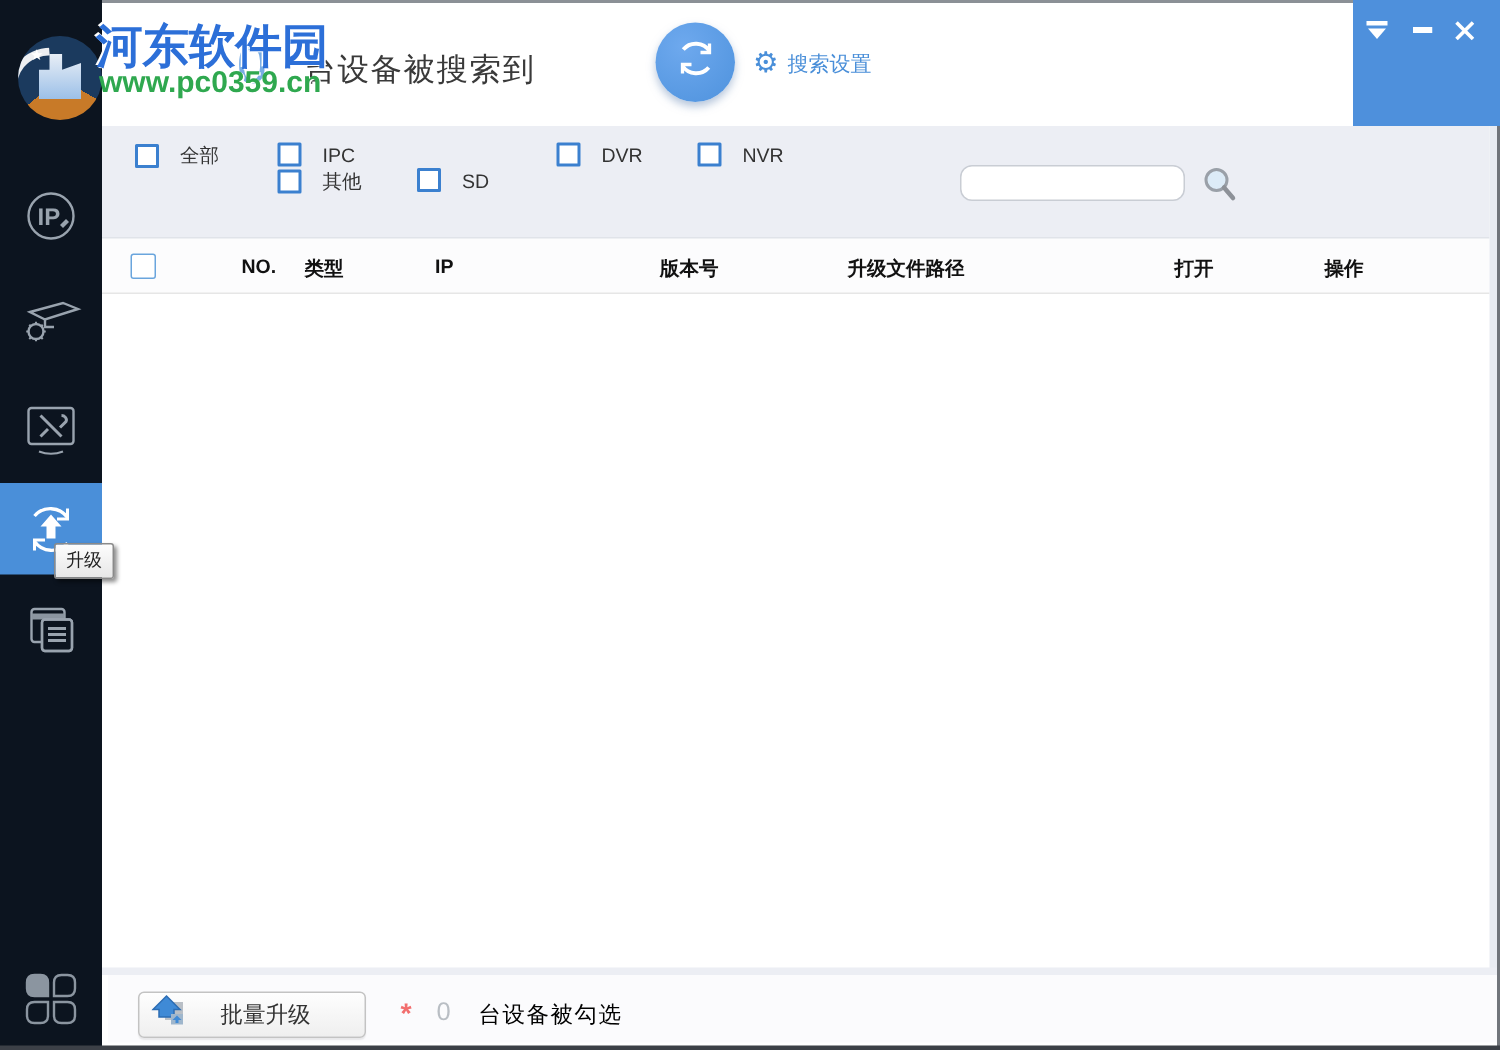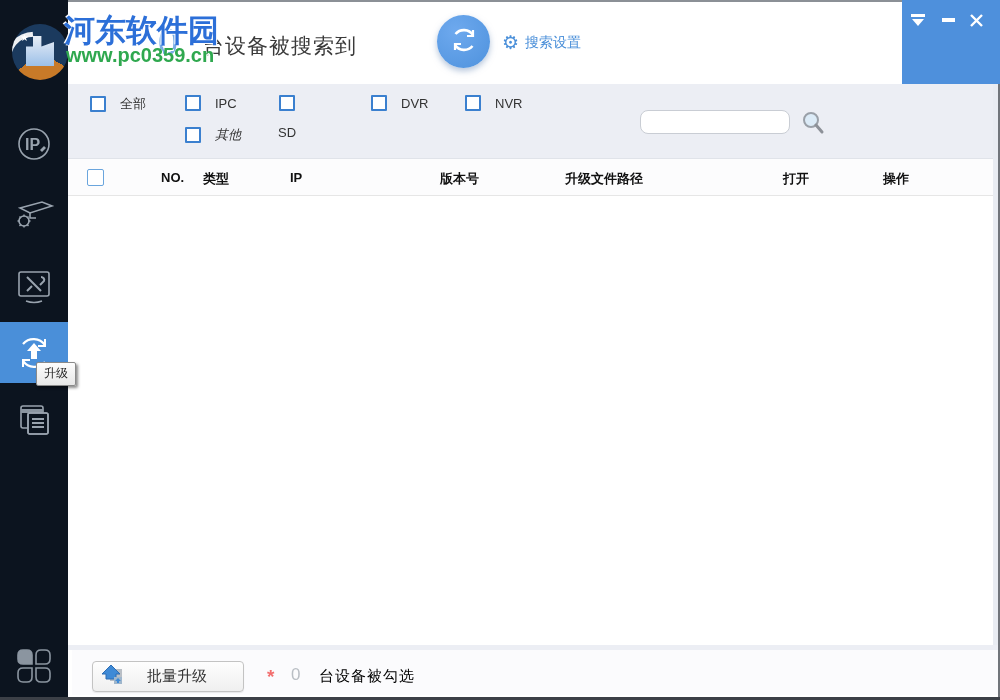--- a/index.html
+++ b/index.html
@@ -232,36 +232,36 @@
   <div class="filter-item" style="left:22px; top:11px;">
     <span class="checkbox"><span class="fill"></span></span>
     <span class="filter-label">全部</span>
   </div>
 
   <div class="filter-item" style="left:117px; top:11px;">
     <span class="checkbox"><span class="fill"></span></span>
     <span class="filter-label">IPC</span>
   </div>
 
-  <div class="filter-item" style="left:210px; top:11px;flex-direction:column;">
+  <div class="filter-item" style="left:210px; top:28px;">
     <span class="checkbox"><span class="fill"></span></span>
     <span class="filter-label">SD</span>
   </div>
 
   <div class="filter-item" style="left:303px; top:11px;">
     <span class="checkbox"><span class="fill"></span></span>
     <span class="filter-label">DVR</span>
   </div>
 
   <div class="filter-item" style="left:397px; top:11px;">
     <span class="checkbox"><span class="fill"></span></span>
     <span class="filter-label">NVR</span>
   </div>
 
-  <div class="filter-item" style="left:117px; top:42px;font-style:italic;">
+  <div class="filter-item" style="left:117px; top:28px;">
     <span class="checkbox"><span class="fill"></span></span>
     <span class="filter-label">其他</span>
   </div>
 
   <input class="search-input" type="text" value="" placeholder="" style="">
   <div class="search-btn">
     <span>
       <svg width="24" height="26" viewBox="0 0 24 26" fill="none">
         <circle cx="10" cy="10" r="7" stroke="#9aa0a8" stroke-width="2" fill="#dcebf7"></circle>
         <path d="M15 15 L21 22" stroke="#8d9198" stroke-width="3" stroke-linecap="round"></path>

